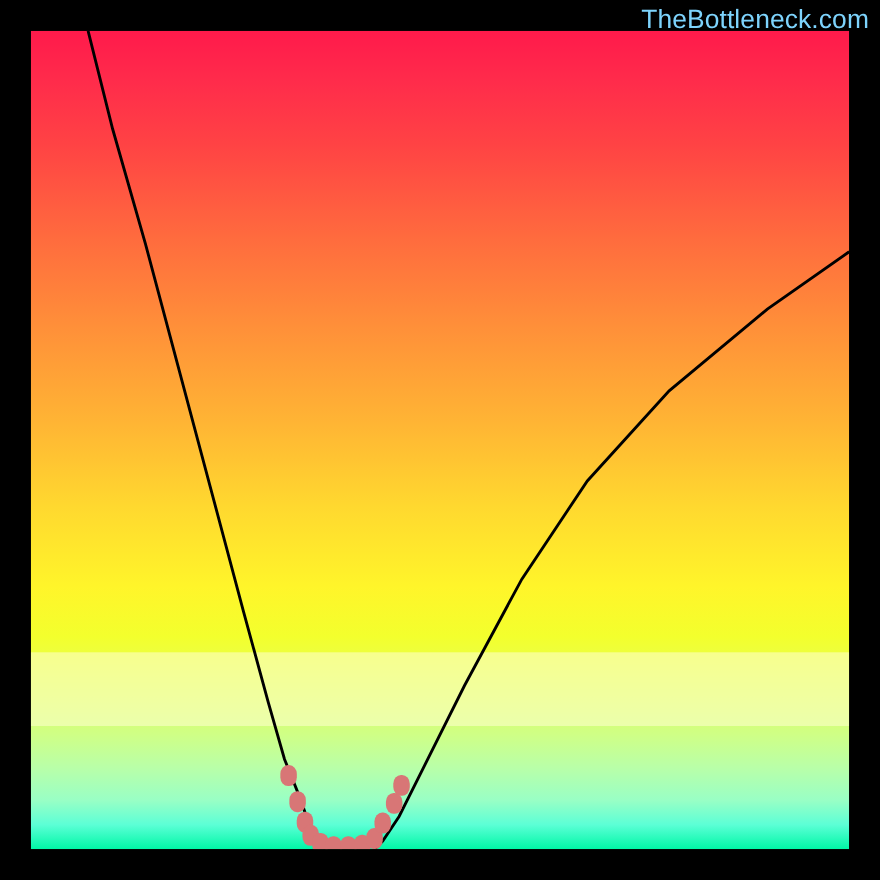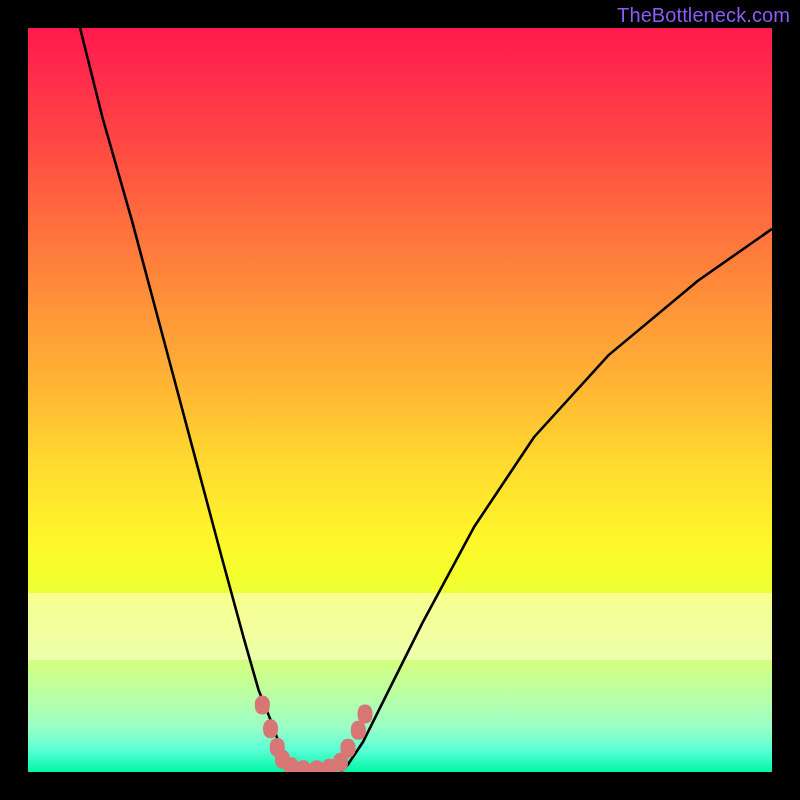--- a/index.html
+++ b/index.html
@@ -56,22 +56,22 @@
     background: rgba(255,255,210,0.55);
   }
   .svg-layer {
     position: absolute;
     inset: 0;
   }
   .watermark {
     position: absolute;
     top: 4px;
     right: 10px;
-    color: #8b5cf6;
-    font-size: 20px;
+    color: #7dd3fc;
+    font-size: 24px;
     font-weight: 500;
     letter-spacing: 0.1px;
   }
 </style>
 </head>
 <body>
 
 <div class="frame">
   <div class="plot">
     <div class="gradient"></div>

